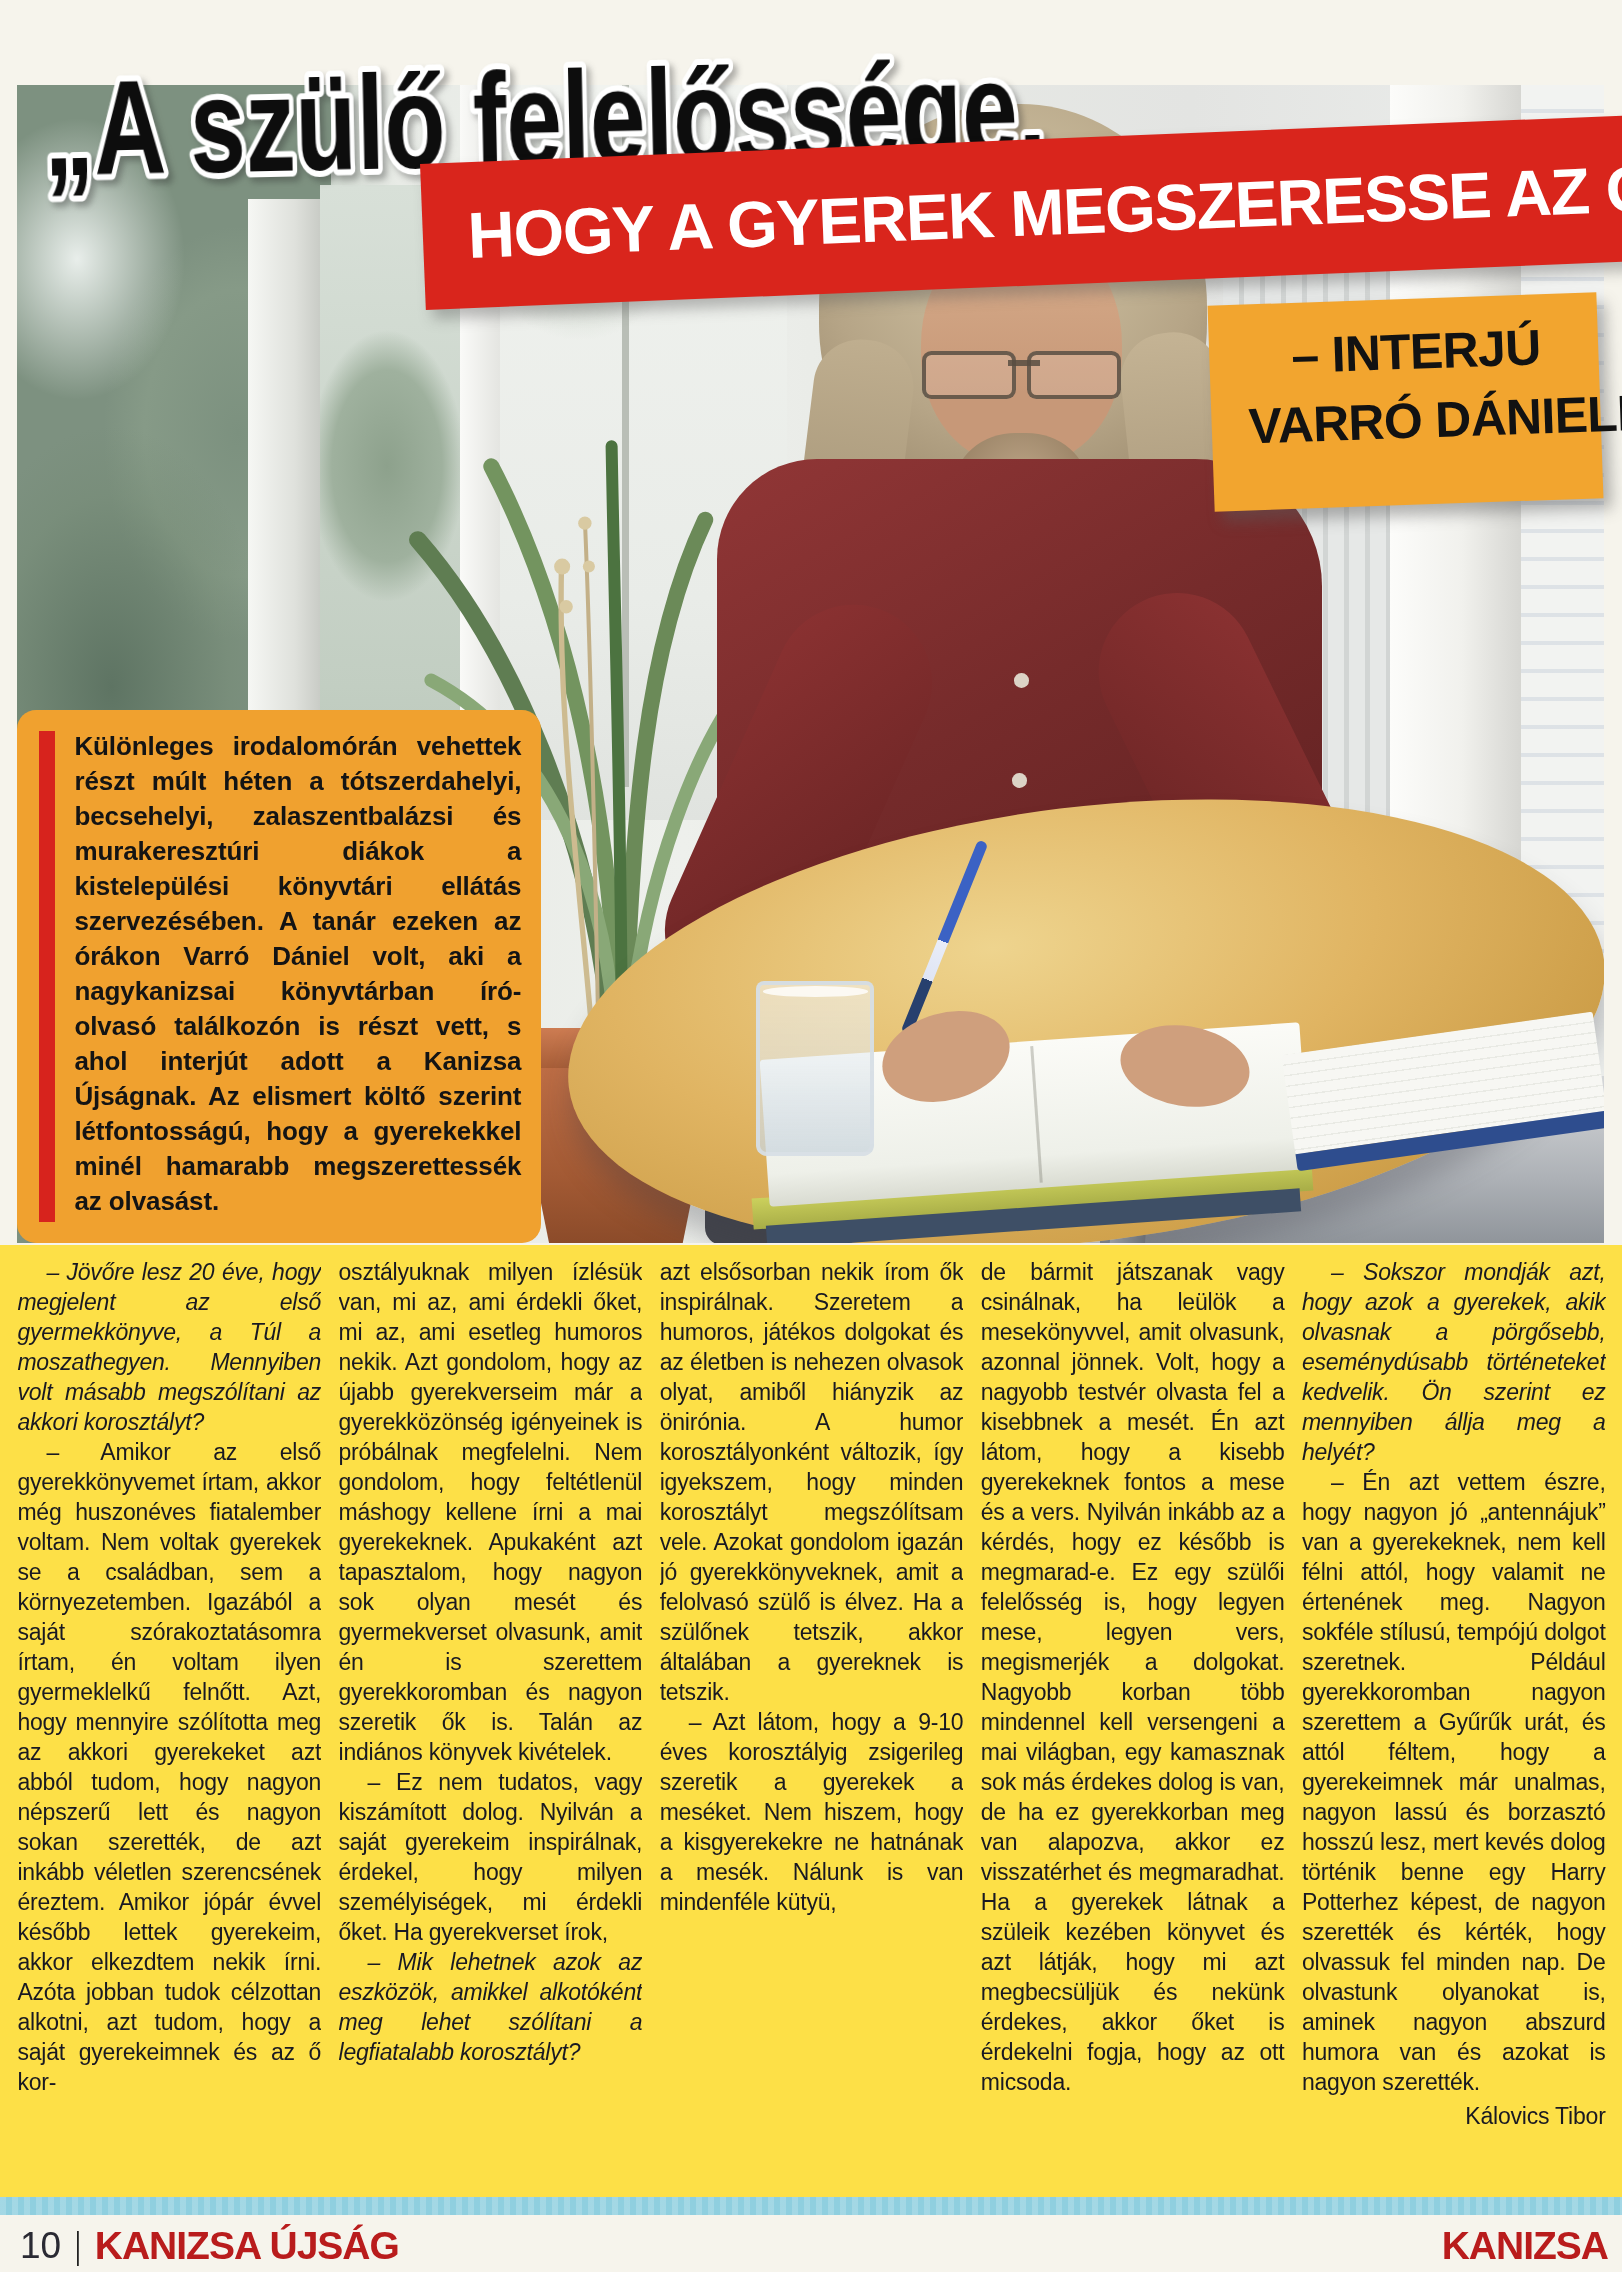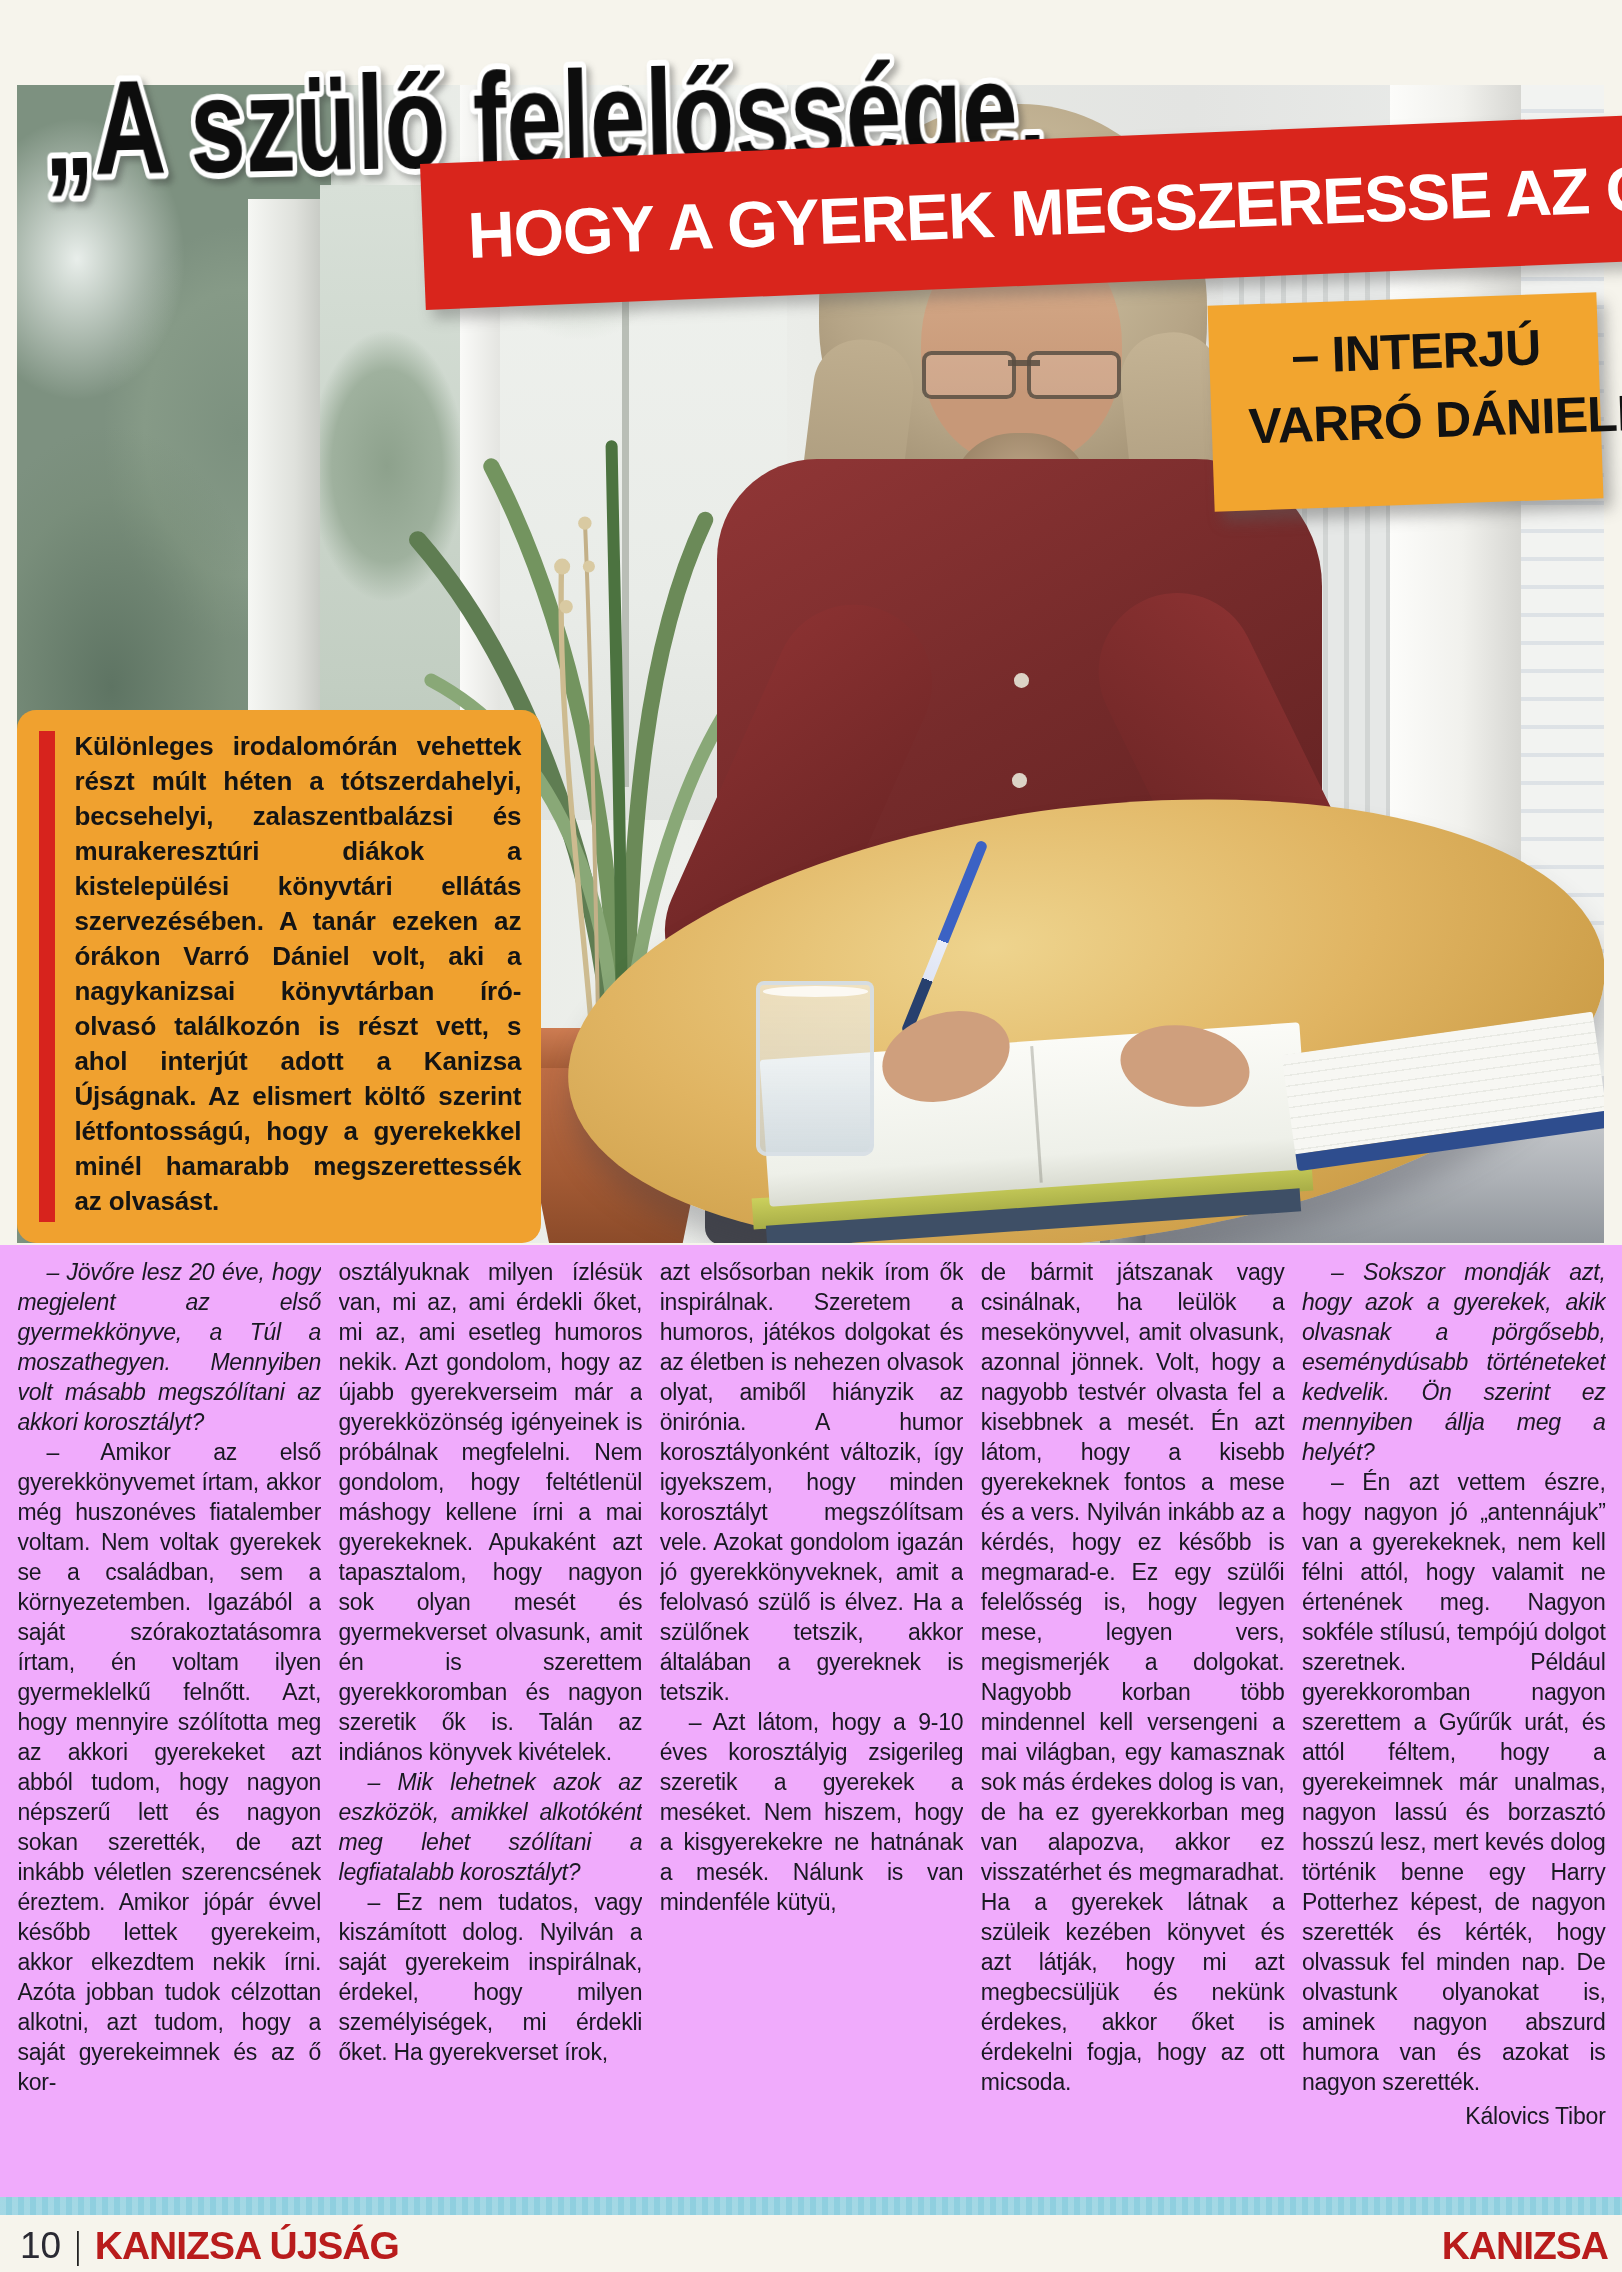--- a/index.html
+++ b/index.html
@@ -225,30 +225,30 @@
   <div class="tagbox" style="background: rgb(242, 165, 47);">
     <div class="tag-line1">– INTERJÚ</div>
     <div class="tag-line2">VARRÓ DÁNIELLEL</div>
   </div>
 
   <div class="leadbox" style="background: rgb(240, 161, 47); border-radius: 19px;">
     <div class="lead-bar" style="background: rgb(215, 35, 29);"></div>
     <div class="lead-text">Különleges irodalomórán vehettek részt múlt héten a tótszerdahelyi, becsehelyi, zalaszentbalázsi és murakeresztúri diákok a kistelepülési könyvtári ellátás szervezésében. A tanár ezeken az órákon Varró Dániel volt, aki a nagykanizsai könyvtárban író-olvasó találkozón is részt vett, s ahol interjút adott a Kanizsa Újságnak. Az elismert költő szerint létfontosságú, hogy a gyerekekkel minél hamarabb megszerettessék az olvasást.</div>
   </div>
 
-  <div class="body-band" style="background: #f0abfc;">
+  <div class="body-band" style="background: #fde047;">
     <div class="columns">
       <div class="column">
           <p class="para question">– Jövőre lesz 20 éve, hogy megjelent az első gyermekkönyve, a Túl a moszathegyen. Mennyiben volt másabb megszólítani az akkori korosztályt?</p>
           <p class="para answer">– Amikor az első gyerekkönyvemet írtam, akkor még huszonéves fiatalember voltam. Nem voltak gyerekek se a családban, sem a környezetemben. Igazából a saját szórakoztatásomra írtam, én voltam ilyen gyermeklelkű felnőtt. Azt, hogy mennyire szólította meg az akkori gyerekeket azt abból tudom, hogy nagyon népszerű lett és nagyon sokan szerették, de azt inkább véletlen szerencsének éreztem. Amikor jópár évvel később lettek gyerekeim, akkor elkezdtem nekik írni. Azóta jobban tudok célzottan alkotni, azt tudom, hogy a saját gyerekeimnek és az ő kor-</p>
         </div>
       <div class="column">
           <p class="para answer noindent">osztályuknak milyen ízlésük van, mi az, ami érdekli őket, mi az, ami esetleg humoros nekik. Azt gondolom, hogy az újabb gyerekverseim már a gyerekközönség igényeinek is próbálnak megfelelni. Nem gondolom, hogy feltétlenül máshogy kellene írni a mai gyerekeknek. Apukaként azt tapasztalom, hogy nagyon sok olyan mesét és gyermekverset olvasunk, amit én is szerettem gyerekkoromban és nagyon szeretik ők is. Talán az indiános könyvek kivételek.</p>
+          <p class="para answer">– Ez nem tudatos, vagy kiszámított dolog. Nyilván a saját gyerekeim inspirálnak, érdekel, hogy milyen személyiségek, mi érdekli őket. Ha gyerekverset írok,</p>
           <p class="para question">– Mik lehetnek azok az eszközök, amikkel alkotóként meg lehet szólítani a legfiatalabb korosztályt?</p>
-          <p class="para answer">– Ez nem tudatos, vagy kiszámított dolog. Nyilván a saját gyerekeim inspirálnak, érdekel, hogy milyen személyiségek, mi érdekli őket. Ha gyerekverset írok,</p>
         </div>
       <div class="column">
           <p class="para answer noindent">azt elsősorban nekik írom ők inspirálnak. Szeretem a humoros, játékos dolgokat és az életben is nehezen olvasok olyat, amiből hiányzik az önirónia. A humor korosztályonként változik, így igyekszem, hogy minden korosztályt megszólítsam vele. Azokat gondolom igazán jó gyerekkönyveknek, amit a felolvasó szülő is élvez. Ha a szülőnek tetszik, akkor általában a gyereknek is tetszik.</p>
           <p class="para answer">– Azt látom, hogy a 9-10 éves korosztályig zsigerileg szeretik a gyerekek a meséket. Nem hiszem, hogy a kisgyerekekre ne hatnának a mesék. Nálunk is van mindenféle kütyü,</p>
         </div>
       <div class="column">
           <p class="para answer noindent">de bármit játszanak vagy csinálnak, ha leülök a mesekönyvvel, amit olvasunk, azonnal jönnek. Volt, hogy a nagyobb testvér olvasta fel a kisebbnek a mesét. Én azt látom, hogy a kisebb gyerekeknek fontos a mese és a vers. Nyilván inkább az a kérdés, hogy ez később is megmarad-e. Ez egy szülői felelősség is, hogy legyen mese, legyen vers, megismerjék a dolgokat. Nagyobb korban több mindennel kell versengeni a mai világban, egy kamasznak sok más érdekes dolog is van, de ha ez gyerekkorban meg van alapozva, akkor ez visszatérhet és megmaradhat. Ha a gyerekek látnak a szüleik kezében könyvet és azt látják, hogy mi azt megbecsüljük és nekünk érdekes, akkor őket is érdekelni fogja, hogy az ott micsoda.</p>
         </div>
       <div class="column">
           <p class="para question">– Sokszor mondják azt, hogy azok a gyerekek, akik olvasnak a pörgősebb, eseménydúsabb történeteket kedvelik. Ön szerint ez mennyiben állja meg a helyét?</p>

